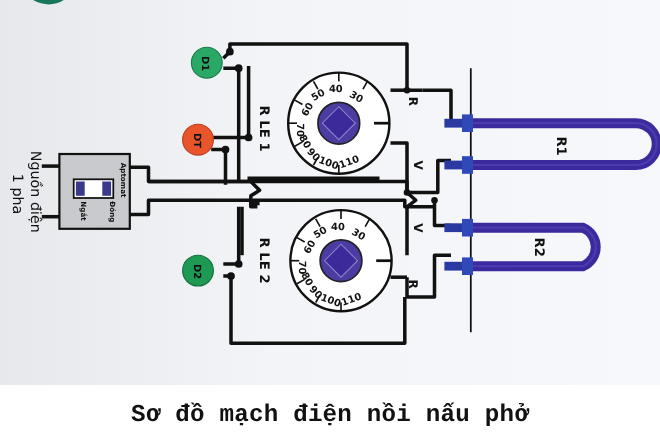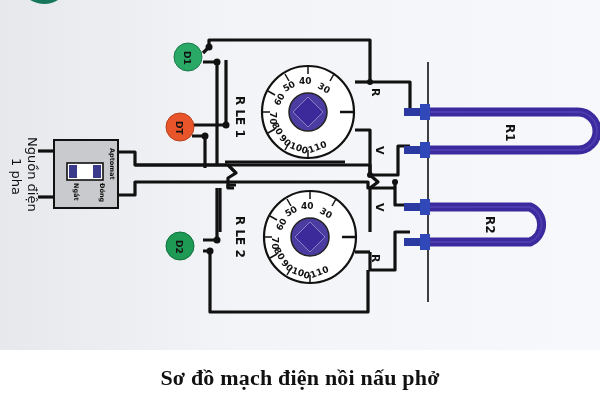--- a/index.html
+++ b/index.html
@@ -9,21 +9,21 @@
     font-family: "DejaVu Sans", sans-serif;
     position: relative;
   }
   #diagram-area {
     position: absolute; left: 0; top: 0; width: 600px; height: 350px;
     background: linear-gradient(90deg, #e6e8ec 0%, #f3f4f7 40%, #f7f8fb 100%);
   }
   svg { position: absolute; left: 0; top: 0; }
   .caption {
     position: absolute; left: 0; top: 356px; width: 600px; height: 44px;
-    text-align: center; font-family: Liberation Serif, serif;
+    text-align: center; font-family: Liberation Mono, monospace;
     font-weight: bold; font-size: 22px; color: #111;
     line-height: 44px; letter-spacing: 0.2px;
   }
   .wire { stroke: #111; stroke-width: 3.2; fill: none; stroke-linejoin: round; }
   .thin { stroke: #111; stroke-width: 1.6; fill: none; }
   .lbl { font-family: "DejaVu Sans", sans-serif; font-weight: bold; fill: #111; }
 </style>
 </head>
 <body>
 

